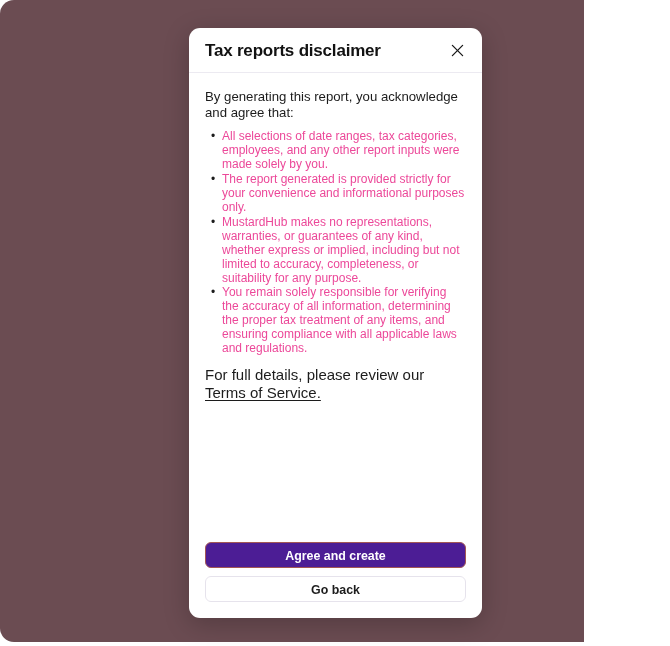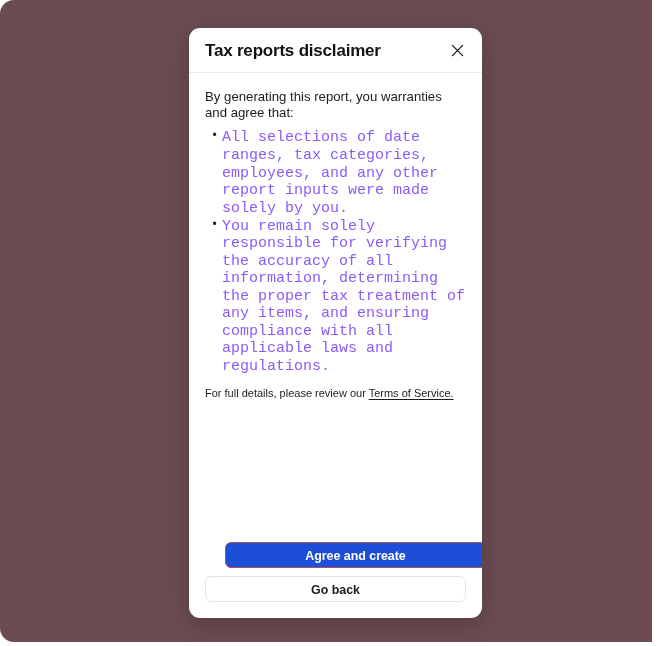--- a/index.html
+++ b/index.html
@@ -7,21 +7,21 @@
     padding: 0;
     width: 670px;
     height: 646px;
     background: #ffffff;
     font-family: "Liberation Sans", sans-serif;
     -webkit-font-smoothing: antialiased;
   }
 
   #viewport {
     position: relative;
-    width: 652px;
+    width: 584px;
     height: 646px;
     box-sizing: border-box;
     overflow: hidden;
   }
 
   
   #backdrop {
     position: absolute;
     left: 0;
     top: 0;
@@ -96,41 +96,40 @@
   }
 
   .disclaimer-list {
     margin: 0 0 11px 0;
     padding-left: 17px;
     list-style: none;
   }
 
   .disclaimer-list li {
     position: relative;
-    font-size: 15px;
+    font-size: 12px;
     line-height: 1.17;
-    color: #8b5cf6;
+    color: #ec4899;
     margin: 0 0 0.5px 0;
     padding-left: 0;
-    font-family: Liberation Mono, monospace;
   }
 
   .disclaimer-list li::before {
     content: "\2022";
     position: absolute;
     left: -11px;
     top: 0;
     font-size: 12px;
     line-height: 1.3;
     color: #1c1c1c;
   }
 
   .footnote {
     margin: 0;
-    font-size: 11px;
+    font-size: 15px;
     line-height: 1.19;
     color: #1c1c1c;
   }
 
   .terms-link {
     color: #1c1c1c;
     text-decoration: underline;
     text-underline-offset: 2px;
     cursor: pointer;
   }
@@ -152,24 +151,23 @@
     text-align: center;
     font-size: 12.4px;
     font-weight: bold;
     border-radius: 6px;
     cursor: pointer;
     padding: 0;
     font-family: "Liberation Sans", sans-serif;
   }
 
   .btn-primary {
-    background: #1d4ed8;
+    background: #4c1d95;
     color: #ffffff;
     border: 1px solid #a35655;
-    margin-left: 20px;
   }
 
   .btn-secondary {
     background: #ffffff;
     color: #1c1c1c;
     border: 1px solid #e6e3ec;
   }
 </style>
 </head>
 <body>
@@ -186,24 +184,26 @@
         <span>
           <svg width="13" height="13" viewBox="0 0 13 13" aria-hidden="true">
             <line x1="1.4" y1="1.4" x2="11.6" y2="11.6" stroke="#1c1c1c" stroke-width="1.3" stroke-linecap="round"></line>
             <line x1="11.6" y1="1.4" x2="1.4" y2="11.6" stroke="#1c1c1c" stroke-width="1.3" stroke-linecap="round"></line>
           </svg>
         </span>
       </button>
     </div>
 
     <div class="modal-body">
-      <p class="intro-text">By generating this report, you warranties and agree that:</p>
+      <p class="intro-text">By generating this report, you acknowledge and agree that:</p>
 
       <ul class="disclaimer-list">
         <li>All selections of date ranges, tax categories, employees, and any other report inputs were made solely by you.</li>
+        <li>The report generated is provided strictly for your convenience and informational purposes only.</li>
+        <li>MustardHub makes no representations, warranties, or guarantees of any kind, whether express or implied, including but not limited to accuracy, completeness, or suitability for any purpose.</li>
         <li>You remain solely responsible for verifying the accuracy of all information, determining the proper tax treatment of any items, and ensuring compliance with all applicable laws and regulations.</li>
       </ul>
 
       <p class="footnote"><span>For full details, please review our </span><a class="terms-link" href="#">Terms of Service.</a></p>
     </div>
 
     <div class="modal-footer">
       <button class="btn btn-primary">Agree and create</button>
       <button class="btn btn-secondary">Go back</button>
     </div>

